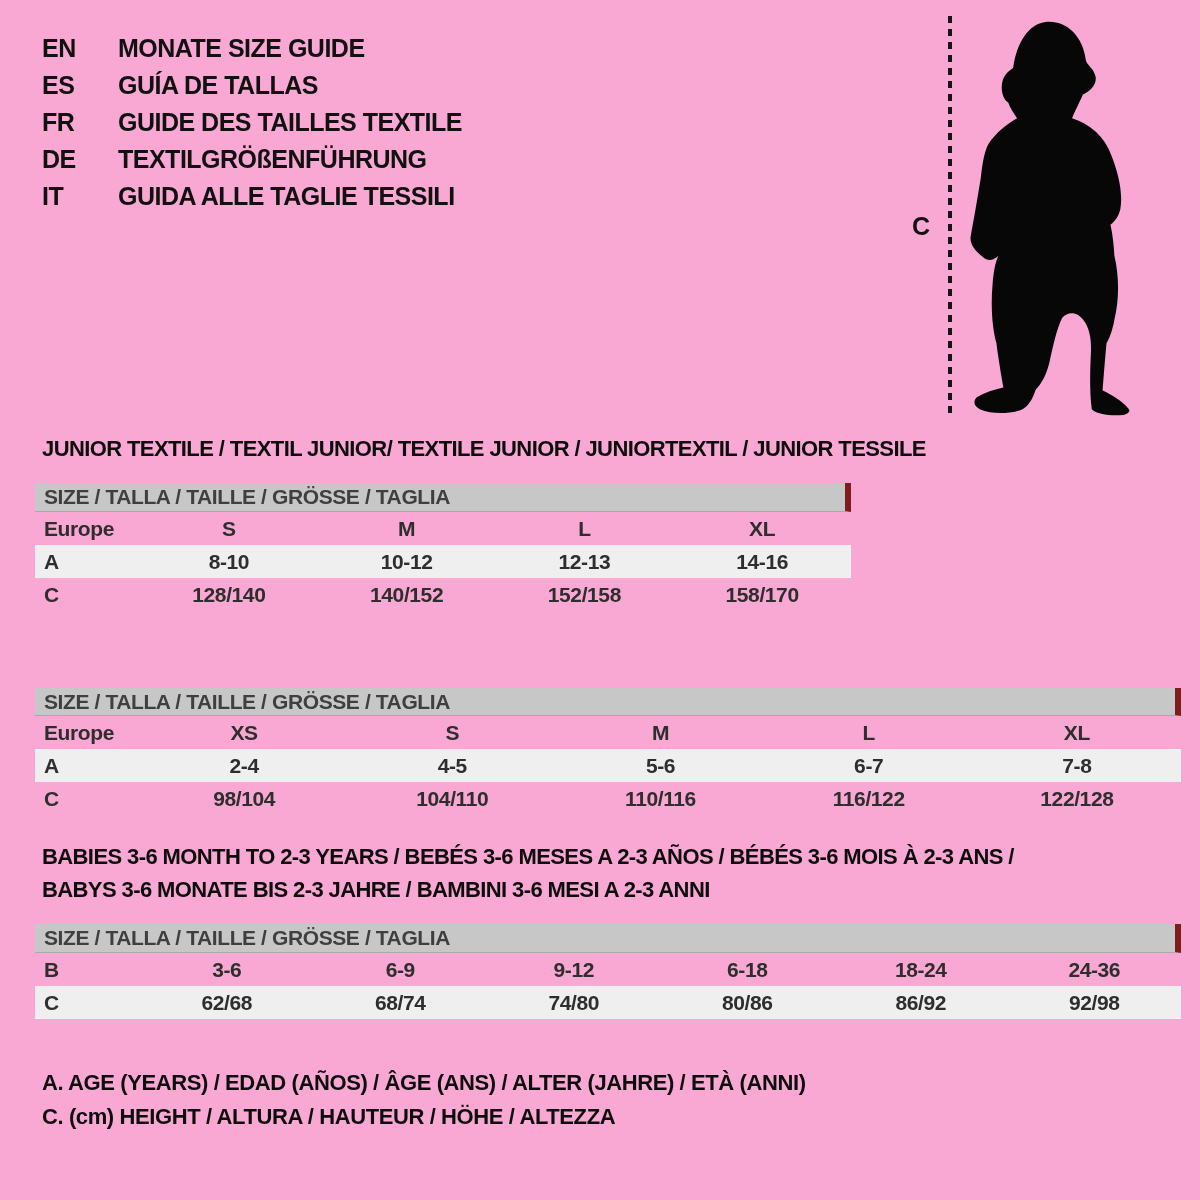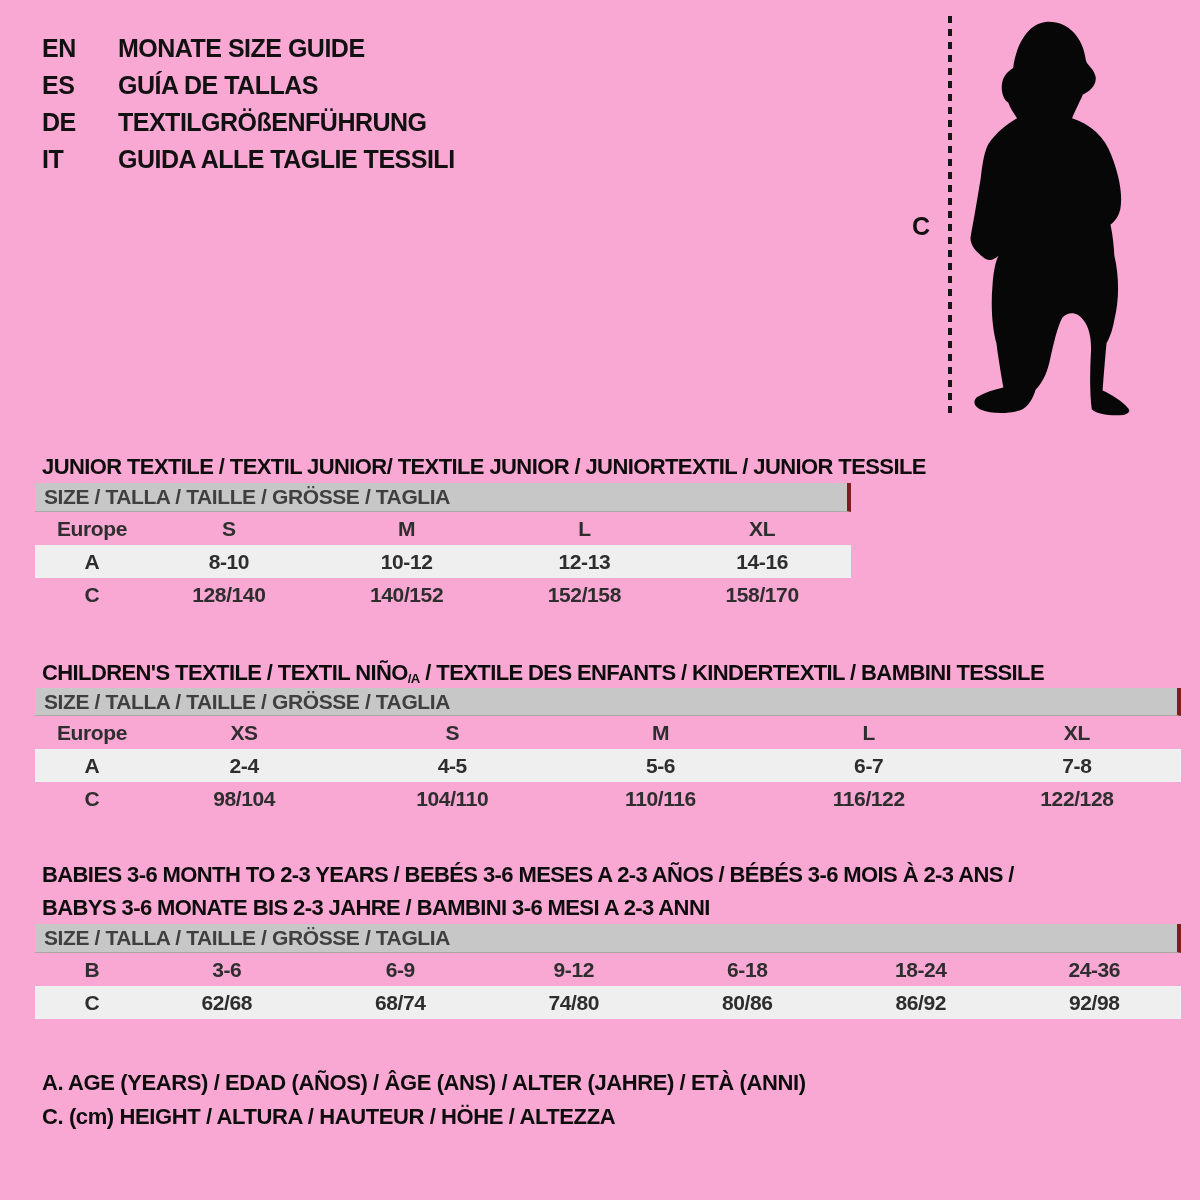--- a/index.html
+++ b/index.html
@@ -13,35 +13,35 @@
   .lang-code{width:76px;font-size:25px;font-weight:700;letter-spacing:-0.5px;}
   .lang-title{font-size:25px;font-weight:700;letter-spacing:-0.5px;white-space:nowrap;}
   
   .measure-line{
     position:absolute;left:948px;top:16px;width:4px;height:398px;
     background:repeating-linear-gradient(to bottom,#151515 0 7px,transparent 7px 13px);
   }
   .measure-label{position:absolute;left:912px;top:212px;font-size:25px;font-weight:700;}
   .toddler-svg{position:absolute;left:964px;top:16px;}
   
-  .sec-title{position:absolute;left:42px;font-size:22px;font-weight:700;letter-spacing:-0.6px;white-space:nowrap;color:#0d0d0d;margin-top:18px;}
+  .sec-title{position:absolute;left:42px;font-size:22px;font-weight:700;letter-spacing:-0.6px;white-space:nowrap;color:#0d0d0d;}
   .ttl-sub{font-size:0.6em;vertical-align:-0.25em;font-weight:700;}
   .size-bar{
     position:absolute;left:35px;background:var(--bar_bg,#c7c7c7);
-    border-bottom:1px solid #a9a9a9;border-right:4px solid #7f1d1d;
+    border-bottom:1px solid #a9a9a9;border-right:6px solid #7f1d1d;
     font-size:21px;font-weight:700;letter-spacing:-0.4px;color:var(--bar_ink,#3f3f3f);
     display:flex;align-items:center;padding-left:9px;box-sizing:border-box;
   }
   .tbl{position:absolute;left:35px;}
   .row{display:grid;height:33px;align-items:center;font-size:21px;font-weight:700;letter-spacing:-0.4px;color:var(--table_ink,#2e2e2e);}
   .row.alt{background:var(--row_alt_bg,#efefef);}
   .cols4{grid-template-columns:105px repeat(4,1fr);}
   .cols5{grid-template-columns:105px repeat(5,1fr);}
   .cols6{grid-template-columns:105px repeat(6,1fr);}
-  .lbl{padding-left:9px;text-align:center;}
+  .lbl{padding-left:9px;text-align:left;}
   .cell{text-align:center;}
   
   .junior-title{top:436px;}
   .junior-bar{top:483px;width:816px;height:29px;}
   .junior-tbl{top:512px;width:816px;}
   
   .children-title{top:642px;}
   .children-bar{top:688px;width:1146px;height:28px;}
   .children-tbl{top:716px;width:1146px;}
   
@@ -59,20 +59,24 @@
 <div class="canvas">
 
   <div class="lang-list">
     <div class="lang-row">
       <span class="lang-code">EN</span>
       <span class="lang-title">MONATE SIZE GUIDE</span>
     </div>
     <div class="lang-row">
       <span class="lang-code">ES</span>
       <span class="lang-title">GUÍA DE TALLAS</span>
+    </div>
+    <div class="lang-row">
+      <span class="lang-code">FR</span>
+      <span class="lang-title">GUIDE DES TAILLES TEXTILE</span>
     </div>
     <div class="lang-row">
       <span class="lang-code">DE</span>
       <span class="lang-title">TEXTILGRÖßENFÜHRUNG</span>
     </div>
     <div class="lang-row">
       <span class="lang-code">IT</span>
       <span class="lang-title">GUIDA ALLE TAGLIE TESSILI</span>
     </div>
   </div>
@@ -140,21 +144,20 @@
     </div>
     <div class="row cols4">
       <span class="lbl">C</span>
       <span class="cell">128/140</span>
       <span class="cell">140/152</span>
       <span class="cell">152/158</span>
       <span class="cell">158/170</span>
     </div>
   </div>
 
-  <div class="sec-title children-title"><span>CHILDREN'S TEXTILE / TEXTIL NIÑO</span><span class="ttl-sub">/A</span><span> / TEXTILE DES ENFANTS / KINDERTEXTIL / BAMBINI TESSILE</span></div>
   <div class="size-bar children-bar">SIZE / TALLA / TAILLE / GRÖSSE / TAGLIA</div>
   <div class="tbl children-tbl">
     <div class="row cols5">
       <span class="lbl">Europe</span>
       <span class="cell">XS</span>
       <span class="cell">S</span>
       <span class="cell">M</span>
       <span class="cell">L</span>
       <span class="cell">XL</span>
     </div>

